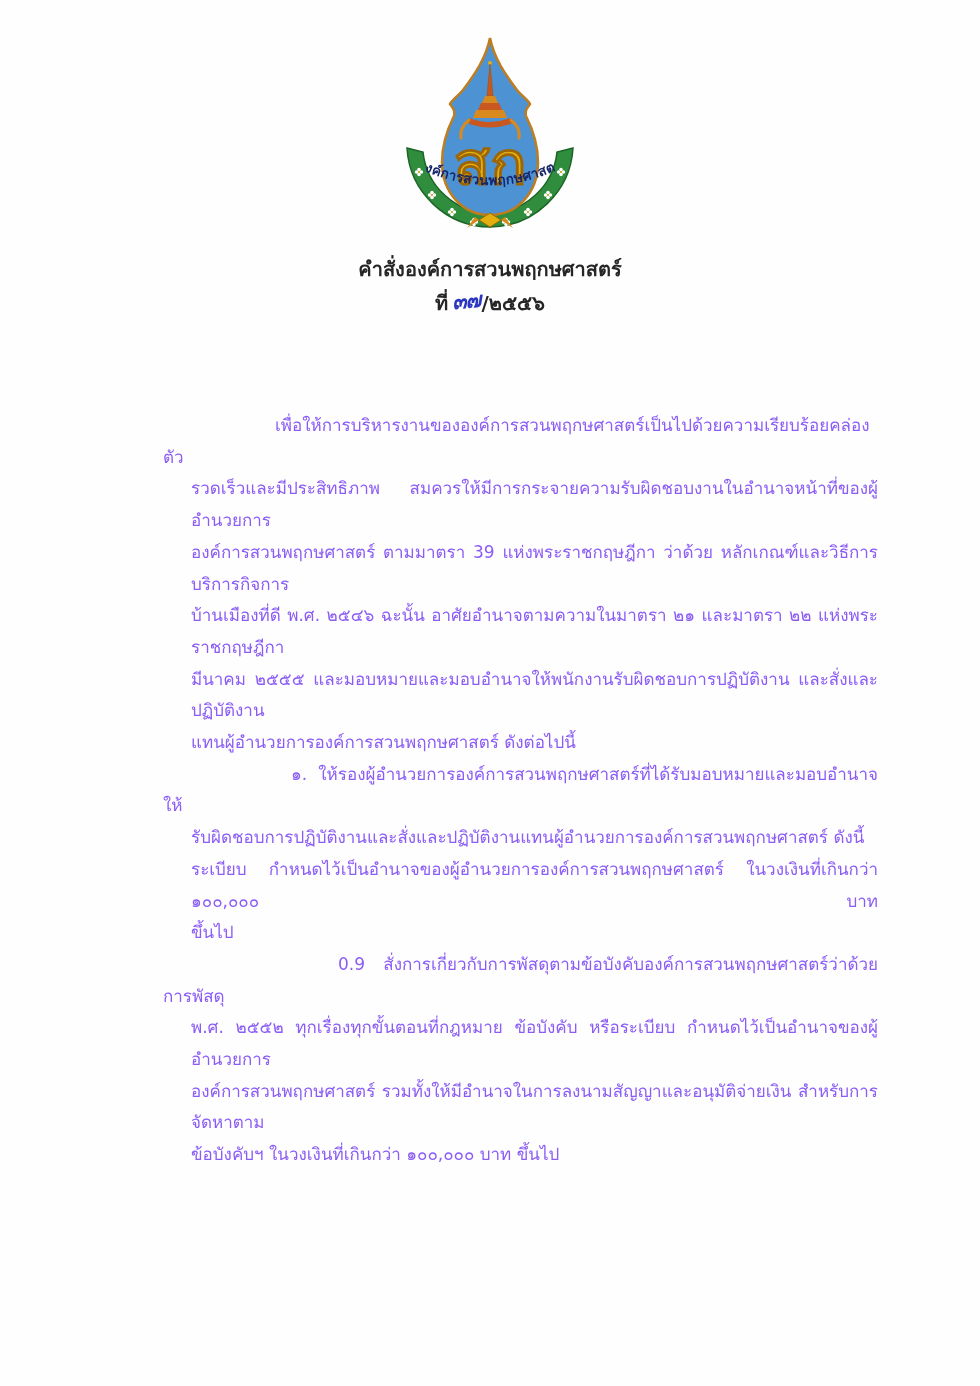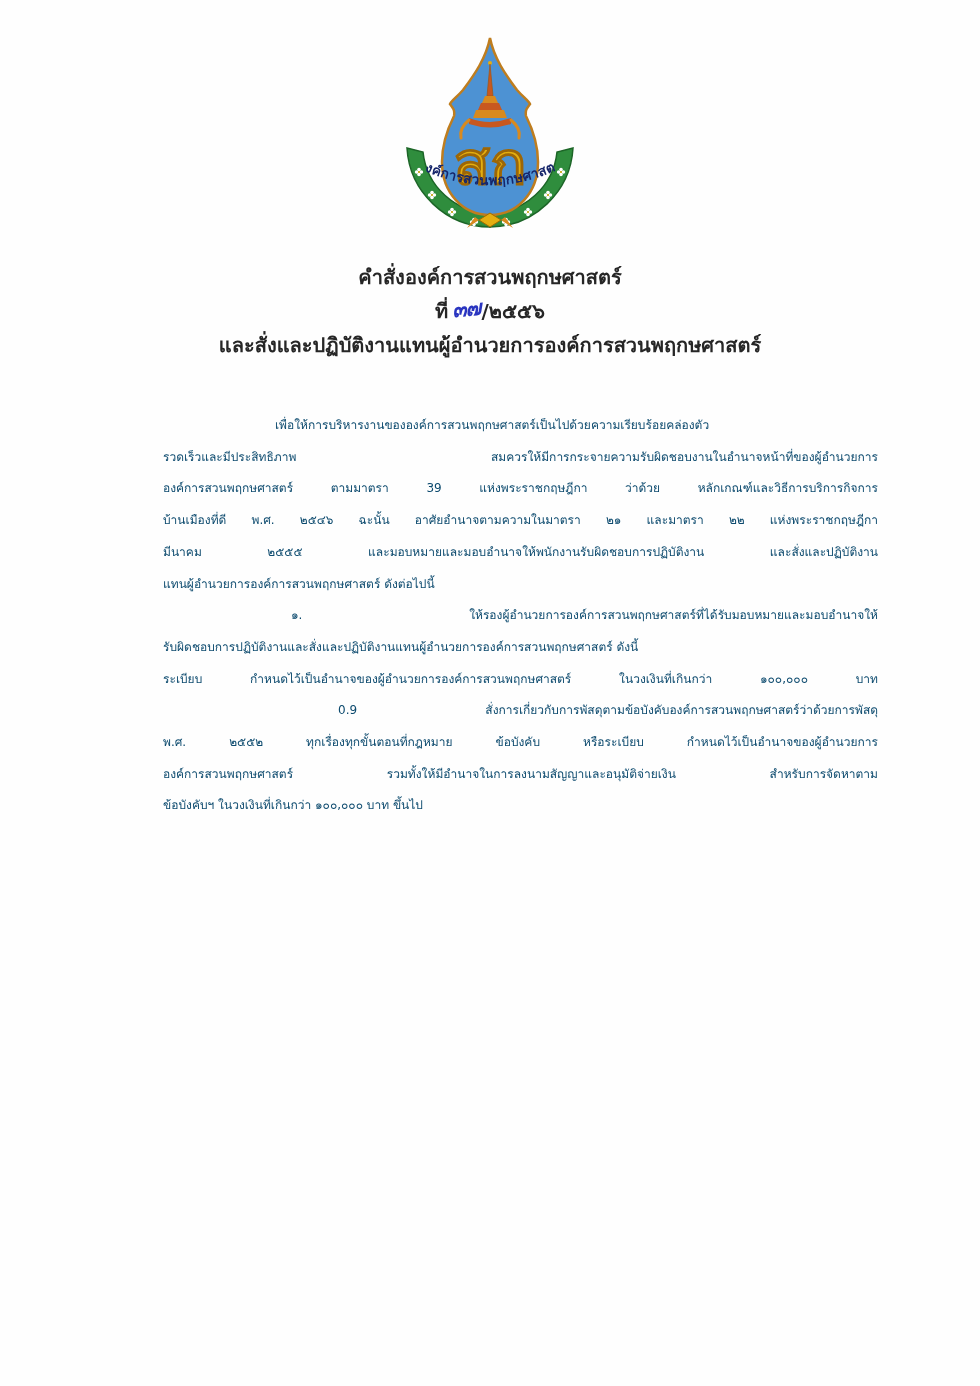--- a/index.html
+++ b/index.html
@@ -10,50 +10,50 @@
     background:#fefefe;
     font-family:"DejaVu Sans","Liberation Sans",sans-serif;
     color:#2e2e2e;
     overflow:hidden;
   }
   .logo {
     position:absolute; left:399px; top:34px;
     width:182px; height:198px;
   }
   .title-block {
-    position:absolute; top:260px; left:0; right:0;
+    position:absolute; top:252px; left:0; right:0;
     text-align:center;
     font-size:20px; font-weight:600; color:#262626;
     line-height:34px;
   }
   .hand {
     color:#2a35c0;
     font-style:italic;
     font-size:21px;
     letter-spacing:-1px;
     display:inline-block;
     transform:rotate(-5deg);
     margin:0 1px 0 4px;
     position:relative; top:-2px;
   }
   .doc-body {
     position:absolute; top:410px; left:163px;
     width:715px;
   }
   .line {
-    font-size:12px;
+    font-size:17px;
     line-height:31.7px;
     text-align:justify;
-    color:#0c4a6e;
+    color:#8b5cf6;
   }
   .line.just { text-align-last:justify; }
   .indent-para { text-indent:112px; }
   .indent-item { text-indent:128px; }
   .indent-sub  { text-indent:175px; }
-  .indent-none { text-indent:0; }
+  .indent-none { text-indent:0;margin-left:28px; }
 </style>
 </head>
 <body>
 
 <div class="page">
 
   <div class="logo">
     <svg viewBox="0 0 182 198" width="182" height="198">
 
       <path d="M91,193 A84,84 0 0 1 8,114 L24,118 A68,68 0 0 0 91,179 Z" fill="#2f8d3d" stroke="#1c6527" stroke-width="1.5"></path>
@@ -148,32 +148,32 @@
         <textPath href="#org-arc" startOffset="50%" text-anchor="middle">องค์การสวนพฤกษศาสตร์</textPath>
       </text>
     </svg>
   </div>
 
   <div class="title-block">
     <div>คำสั่งองค์การสวนพฤกษศาสตร์</div>
     <div>
       <span>ที่</span><span class="hand">๓๗</span><span>/๒๕๕๖</span>
     </div>
-    <div>และสั่งและปฏิบัติงานแทนผู้อำนวยการองค์การสวนพฤกษศาสตร์</div>
   </div>
 
   <div class="doc-body">
       <div class="line indent-para just">เพื่อให้การบริหารงานขององค์การสวนพฤกษศาสตร์เป็นไปด้วยความเรียบร้อยคล่องตัว</div>
       <div class="line indent-none just">รวดเร็วและมีประสิทธิภาพ สมควรให้มีการกระจายความรับผิดชอบงานในอำนาจหน้าที่ของผู้อำนวยการ</div>
       <div class="line indent-none just">องค์การสวนพฤกษศาสตร์ ตามมาตรา 39 แห่งพระราชกฤษฎีกา ว่าด้วย หลักเกณฑ์และวิธีการบริการกิจการ</div>
       <div class="line indent-none just">บ้านเมืองที่ดี พ.ศ. ๒๕๔๖ ฉะนั้น อาศัยอำนาจตามความในมาตรา ๒๑ และมาตรา ๒๒ แห่งพระราชกฤษฎีกา</div>
       <div class="line indent-none just">มีนาคม ๒๕๕๕ และมอบหมายและมอบอำนาจให้พนักงานรับผิดชอบการปฏิบัติงาน และสั่งและปฏิบัติงาน</div>
       <div class="line indent-none">แทนผู้อำนวยการองค์การสวนพฤกษศาสตร์ ดังต่อไปนี้</div>
       <div class="line indent-item just">๑. ให้รองผู้อำนวยการองค์การสวนพฤกษศาสตร์ที่ได้รับมอบหมายและมอบอำนาจให้</div>
       <div class="line indent-none">รับผิดชอบการปฏิบัติงานและสั่งและปฏิบัติงานแทนผู้อำนวยการองค์การสวนพฤกษศาสตร์ ดังนี้</div>
       <div class="line indent-none just">ระเบียบ กำหนดไว้เป็นอำนาจของผู้อำนวยการองค์การสวนพฤกษศาสตร์ ในวงเงินที่เกินกว่า ๑๐๐,๐๐๐ บาท</div>
+      <div class="line indent-none">ขึ้นไป</div>
       <div class="line indent-sub just">0.9 สั่งการเกี่ยวกับการพัสดุตามข้อบังคับองค์การสวนพฤกษศาสตร์ว่าด้วยการพัสดุ</div>
       <div class="line indent-none just">พ.ศ. ๒๕๕๒ ทุกเรื่องทุกขั้นตอนที่กฎหมาย ข้อบังคับ หรือระเบียบ กำหนดไว้เป็นอำนาจของผู้อำนวยการ</div>
       <div class="line indent-none just">องค์การสวนพฤกษศาสตร์ รวมทั้งให้มีอำนาจในการลงนามสัญญาและอนุมัติจ่ายเงิน สำหรับการจัดหาตาม</div>
       <div class="line indent-none">ข้อบังคับฯ ในวงเงินที่เกินกว่า ๑๐๐,๐๐๐ บาท ขึ้นไป</div>
     </div>
 
 </div>
 
 </body></html>

